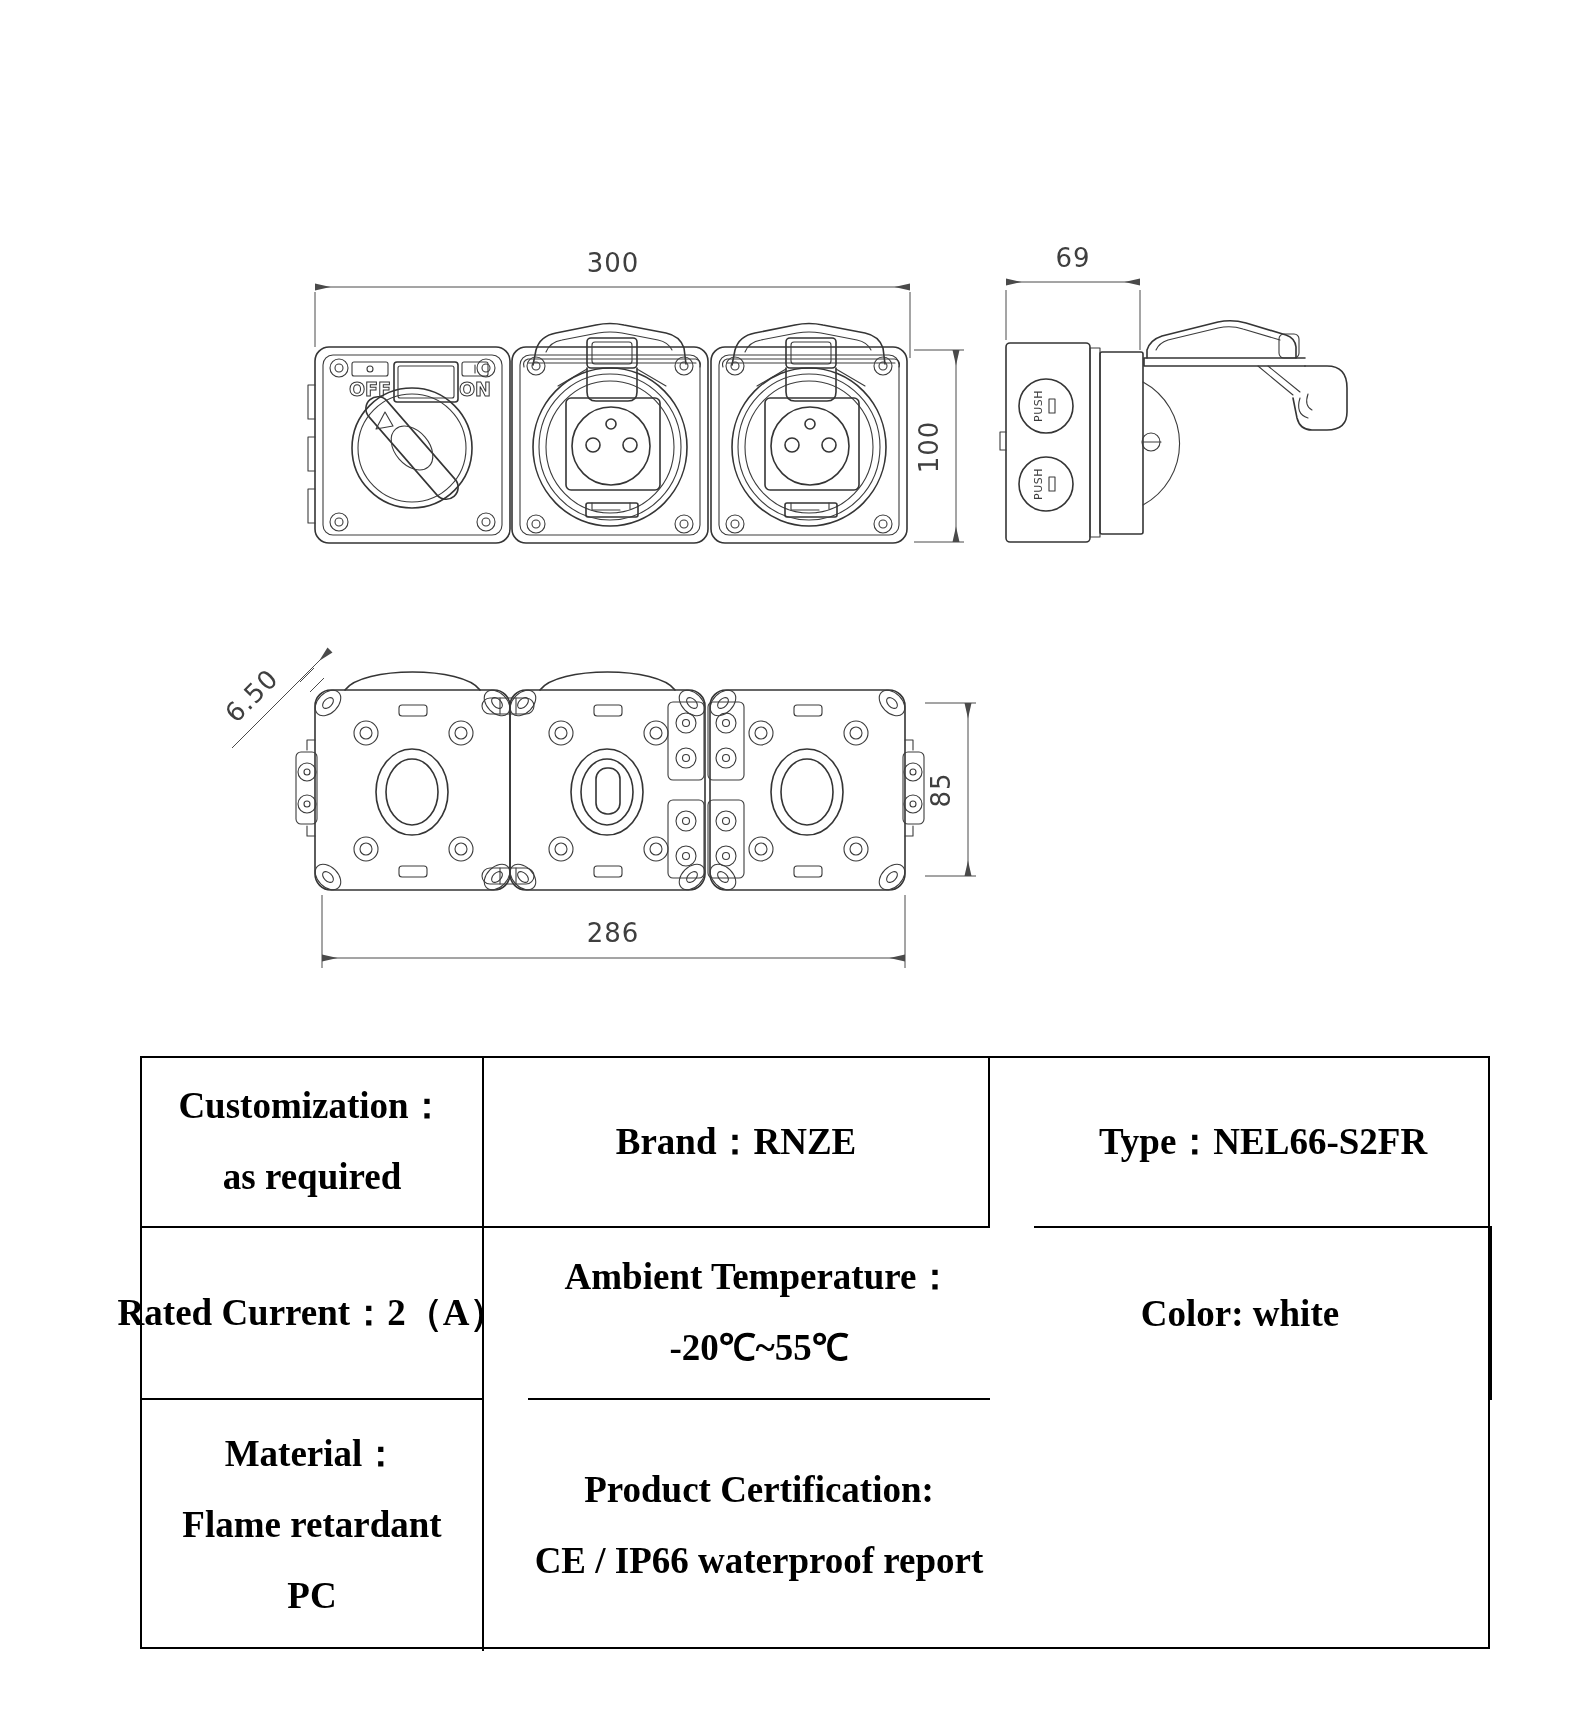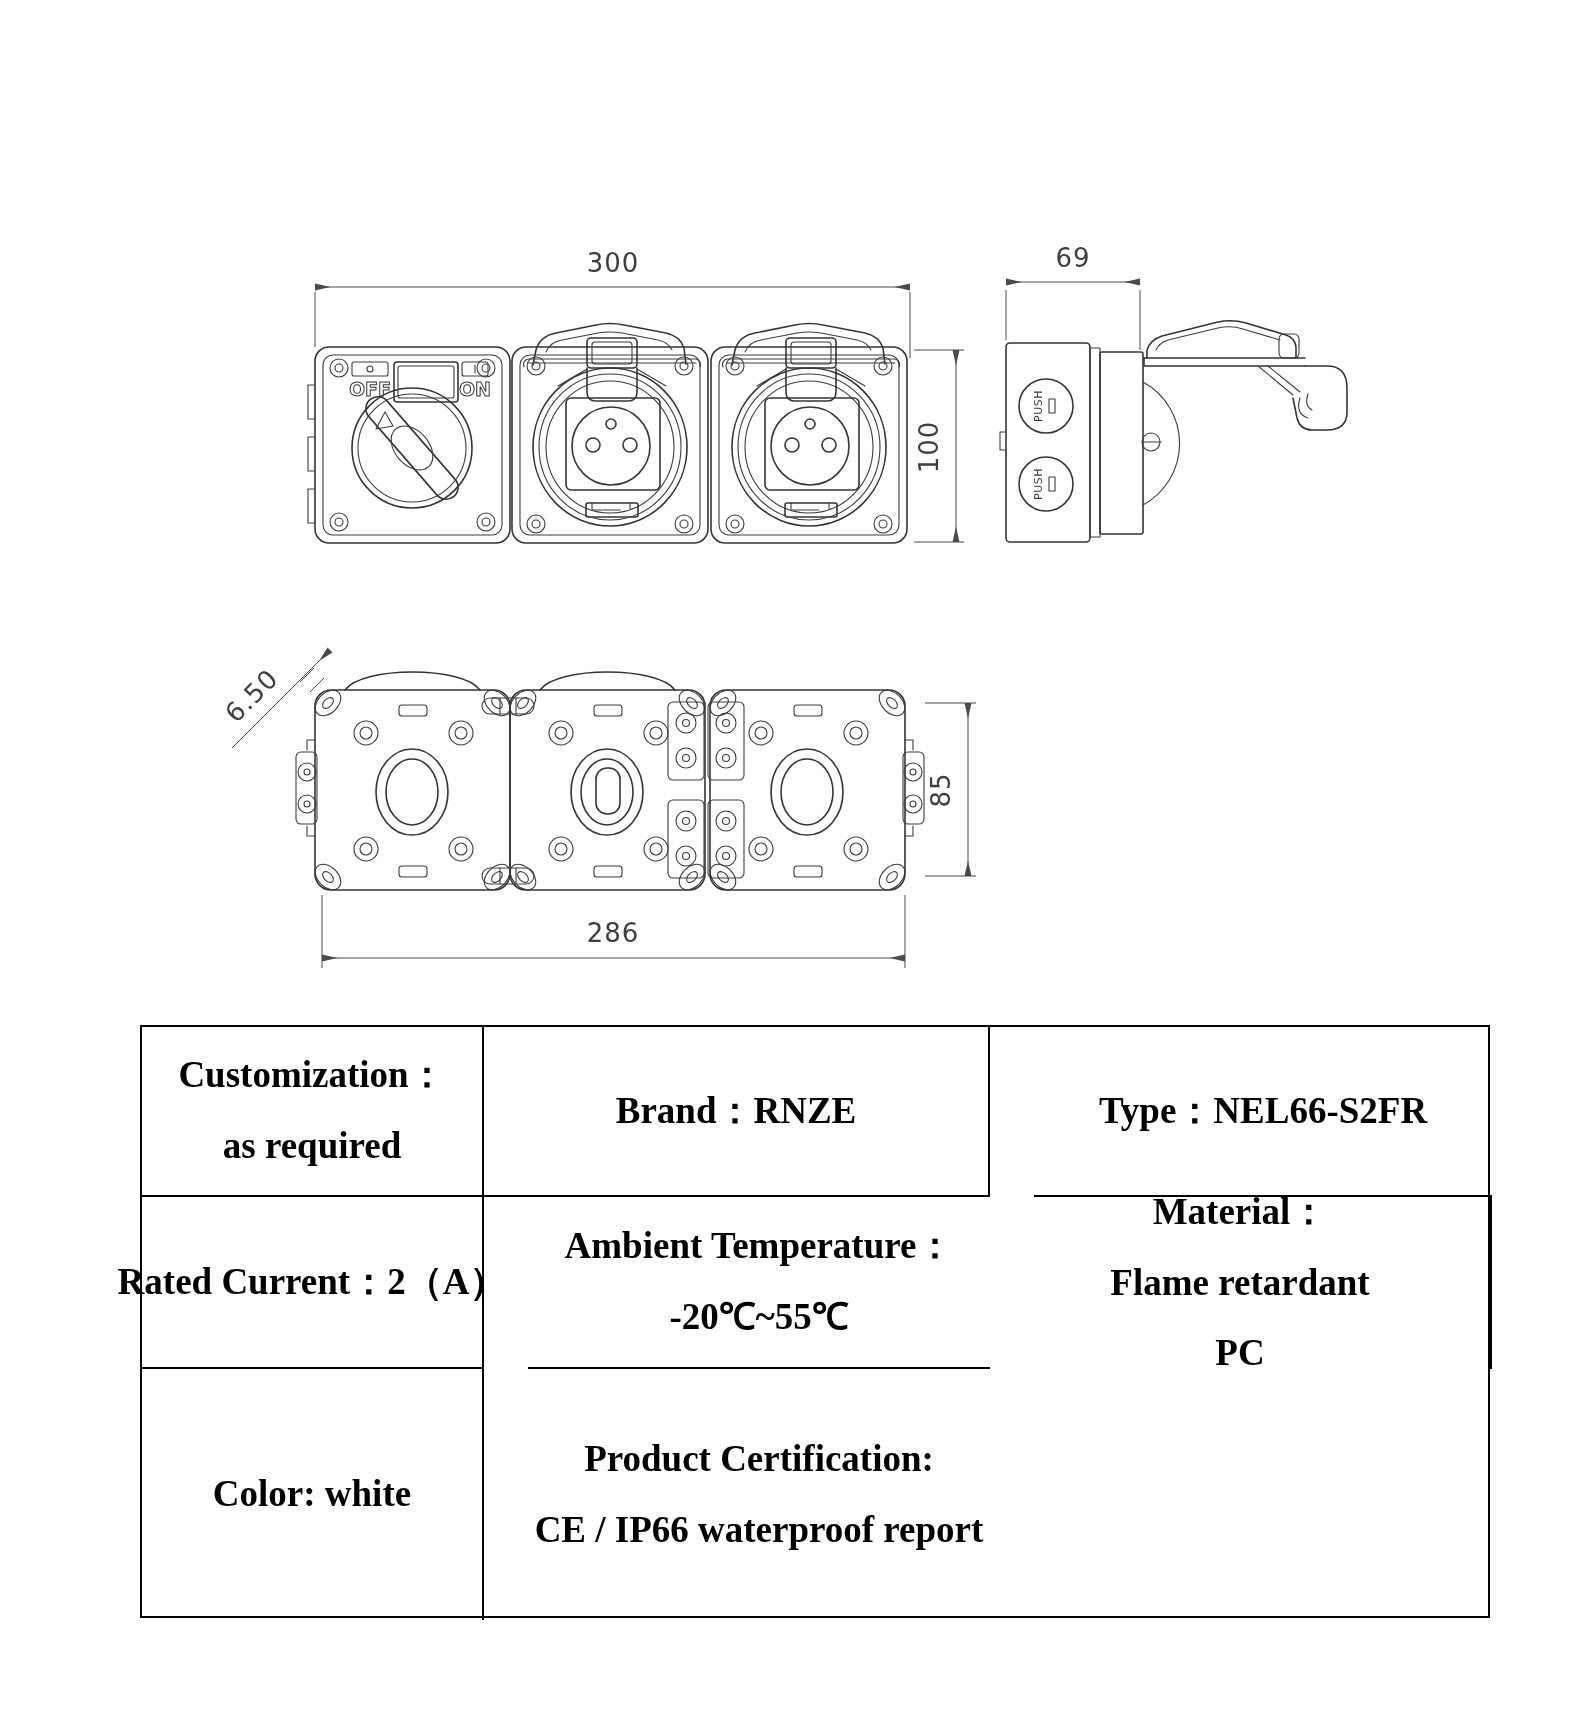--- a/index.html
+++ b/index.html
@@ -7,21 +7,21 @@
         font-family:"Liberation Serif",serif;text-decoration:underline;}
   #drawing{position:absolute;left:0;top:0;}
   
   .ln   {fill:none;stroke:#353535;stroke-width:1.6;stroke-linecap:round;stroke-linejoin:round;}
   .ln2  {fill:none;stroke:#3c3c3c;stroke-width:1.1;stroke-linecap:round;stroke-linejoin:round;}
   .dim  {fill:none;stroke:#4a4a4a;stroke-width:1;}
   .dimtxt{font-family:"DejaVu Sans",sans-serif;font-size:26px;fill:#3f3f3f;letter-spacing:1px;}
   .glyph {font-family:"DejaVu Sans",sans-serif;font-weight:bold;fill:#ffffff;stroke:#333;stroke-width:1px;}
   .pushtxt{font-family:"DejaVu Sans",sans-serif;font-size:11px;fill:#3a3a3a;letter-spacing:.5px;}
   
-  #spec-table{position:absolute;left:140px;top:1025px;width:1350px;height:593px;
+  #spec-table{position:absolute;left:140px;top:1056px;width:1350px;height:593px;
       display:grid;grid-template-columns:342px 506px 502px;grid-template-rows:170px 172px 251px;
       border:2px solid #000;box-sizing:border-box;background:#fff;}
   .cell{border-right:2px solid #000;border-bottom:2px solid #000;
       display:flex;flex-direction:column;align-items:center;justify-content:center;
       gap:30px;box-sizing:border-box;padding:4px 8px;}
   .cell.last-col{border-right:none;margin-left:44px;}
   .cell.last-row{border-bottom:none;}
   .cell div{font-size:37px;font-weight:bold;color:#000;line-height:1.1;text-align:center;white-space:nowrap;}
 </style>
 </head>
@@ -281,25 +281,25 @@
 
     <div class="cell">
       <div>Rated Current：2（A）</div>
     </div>
     <div class="cell last-col">
       <div>Ambient Temperature：</div>
       <div>-20℃~55℃</div>
     </div>
 
     <div class="cell last-row">
+      <div>Color: white</div>
+    </div>
+    <div class="cell last-row">
       <div>Material：</div>
       <div>Flame retardant</div>
       <div>PC</div>
     </div>
-    <div class="cell last-row">
-      <div>Color: white</div>
-    </div>
     <div class="cell last-col last-row">
       <div>Product Certification:</div>
       <div>CE / IP66 waterproof report</div>
     </div>
   </div>
 </div>
 
 </body></html>

